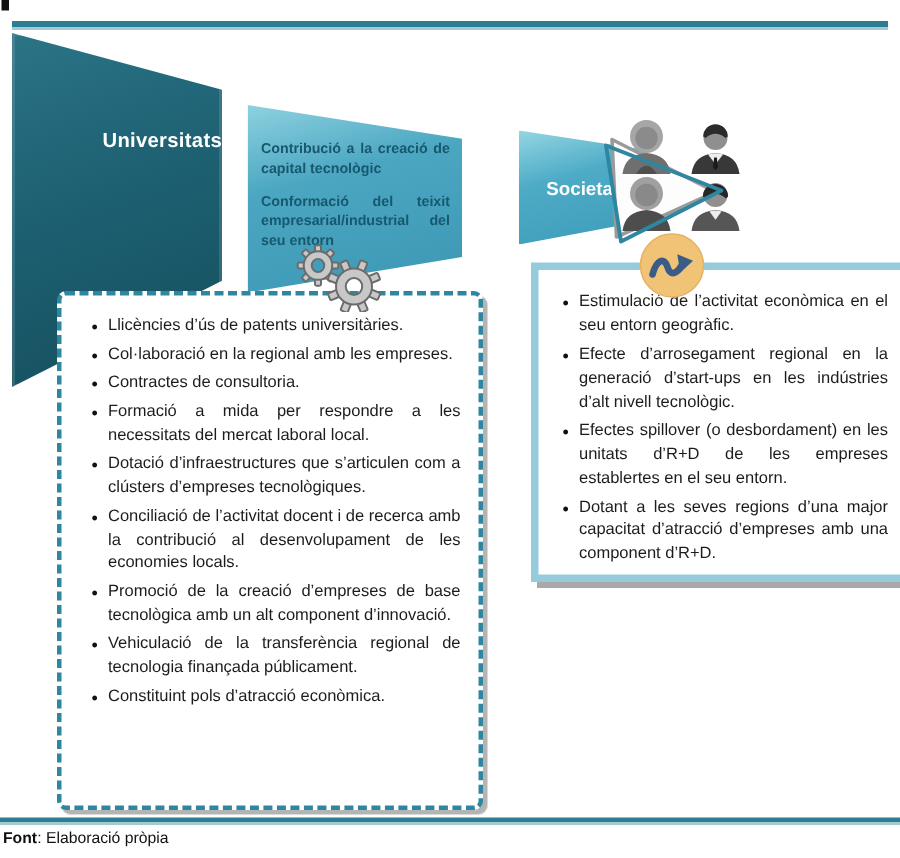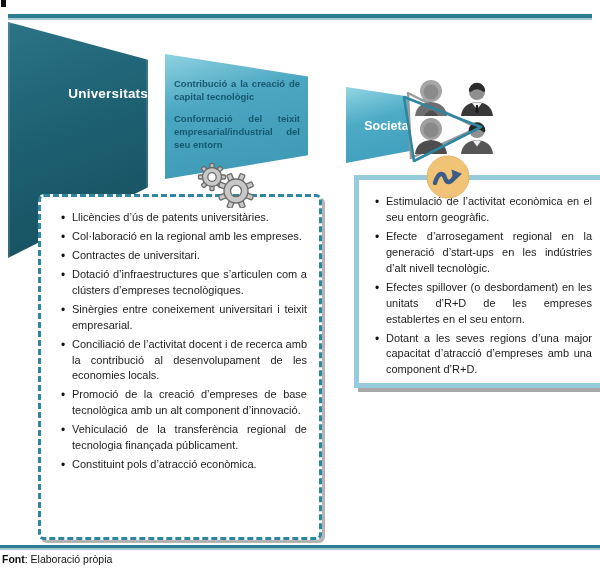--- a/index.html
+++ b/index.html
@@ -71,21 +71,21 @@
 <div id="stage">
 
   <div class="abs artifact" style="left:1px;top:0;"></div>
 
   <div class="abs rule" style="left:8px;top:14px;width:584px;"></div>
 
   <div class="abs pennant stage1" style="left:8px;top:22px;">
     <div class="t1">Universitats</div>
   </div>
 
-  <div class="abs pennant stage2" style="left:165px;top:54px;">
+  <div class="abs pennant stage2" style="left:165px;top:70px;">
     <div class="txt">
       <p>Contribució a la creació de capital tecnològic</p>
       <p>Conformació del teixit empresarial/industrial del seu entorn</p>
     </div>
   </div>
 
   <div class="abs pennant stage3" style="left:315px;top:87px;">
     <div class="t">Societat</div>
   </div>
 
@@ -125,23 +125,23 @@
   </svg>
 
   <svg class="abs" style="left:402px;top:88px;z-index:3;" width="82" height="76" viewBox="0 0 82 76">
     <path d="M2,9 L79,39 L12,73 Z" fill="none" stroke="#2e86a0" stroke-width="2.6" stroke-linejoin="round"></path>
   </svg>
 
   <div class="abs dashed-box" style="left:38px;top:194px;">
     <ul class="blist">
         <li>Llicències d’ús de patents universitàries.</li>
         <li>Col·laboració en la regional amb les empreses.</li>
-        <li>Contractes de universitari.</li>
+        <li>Contractes de consultoria.</li>
+        <li>Formació a mida per respondre a les necessitats del mercat laboral local.</li>
         <li>Dotació d’infraestructures que s’articulen com a clústers d’empreses tecnològiques.</li>
-        <li>Sinèrgies entre coneixement universitari i teixit empresarial.</li>
         <li>Conciliació de l’activitat docent i de recerca amb la contribució al desenvolupament de les economies locals.</li>
         <li>Promoció de la creació d’empreses de base tecnològica amb un alt component d’innovació.</li>
         <li>Vehiculació de la transferència regional de tecnologia finançada públicament.</li>
         <li>Constituint pols d’atracció econòmica.</li>
       </ul>
   </div>
 
   <div class="abs solid-box" style="left:325px;top:175px;margin-left:29px;">
     <ul class="blist">
         <li>Estimulació de l’activitat econòmica en el seu entorn geogràfic.</li>

